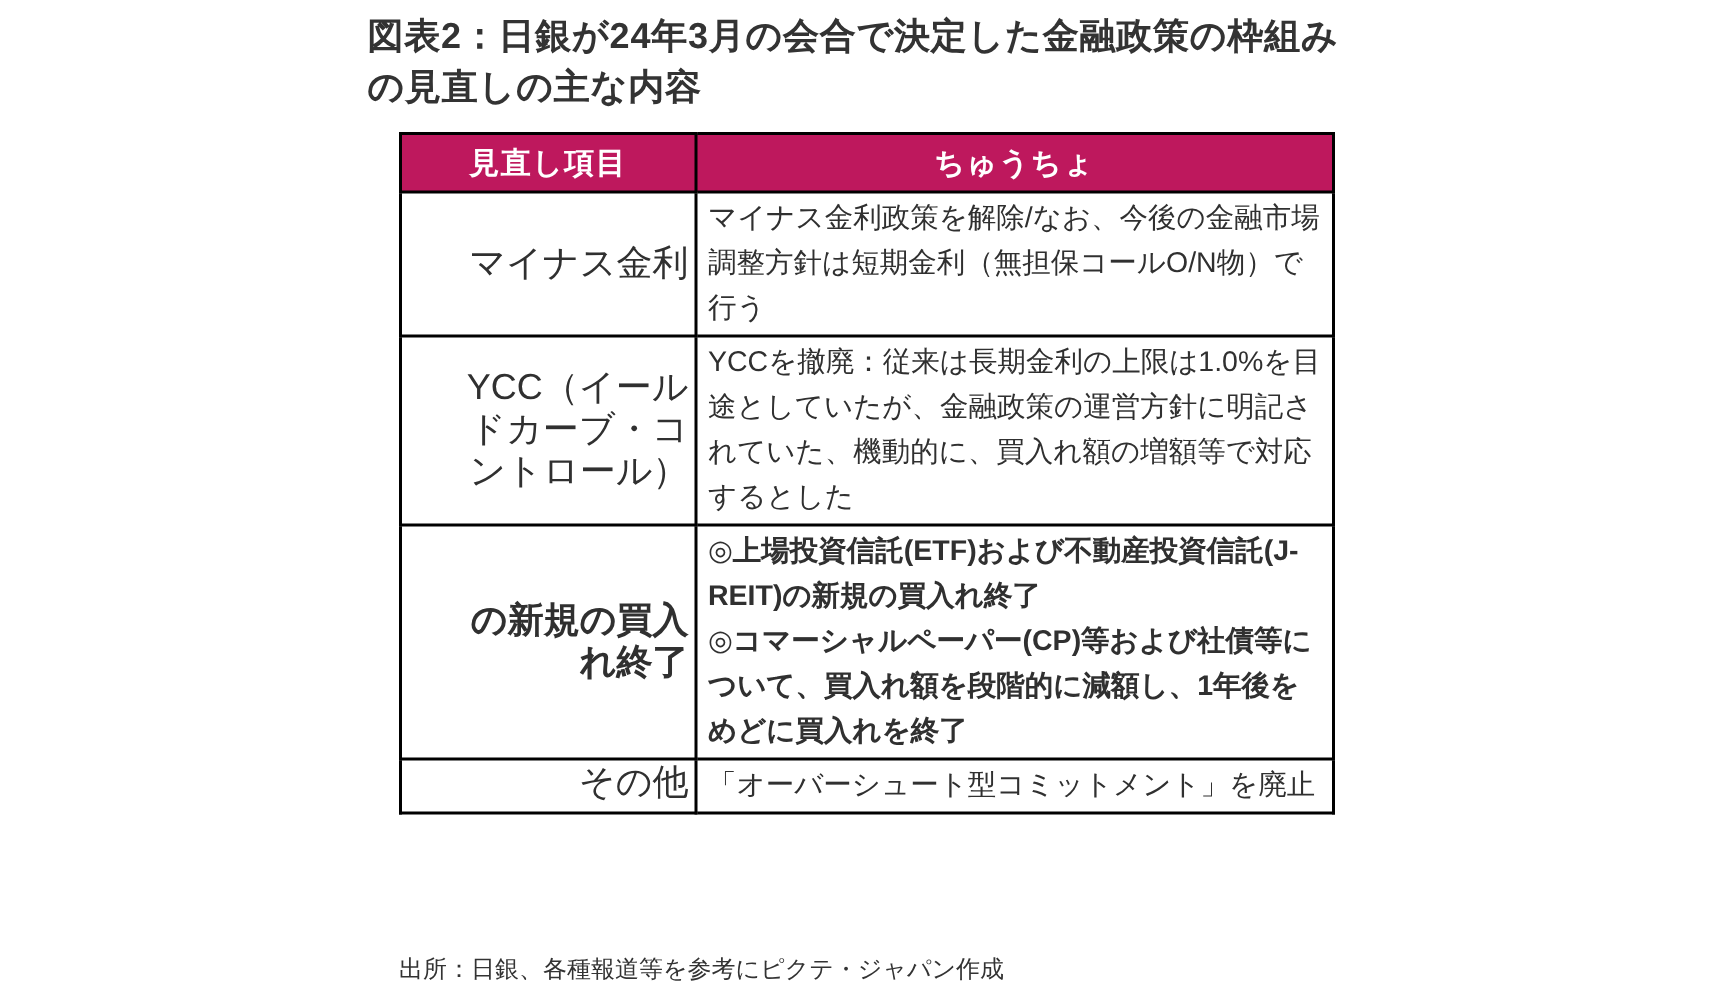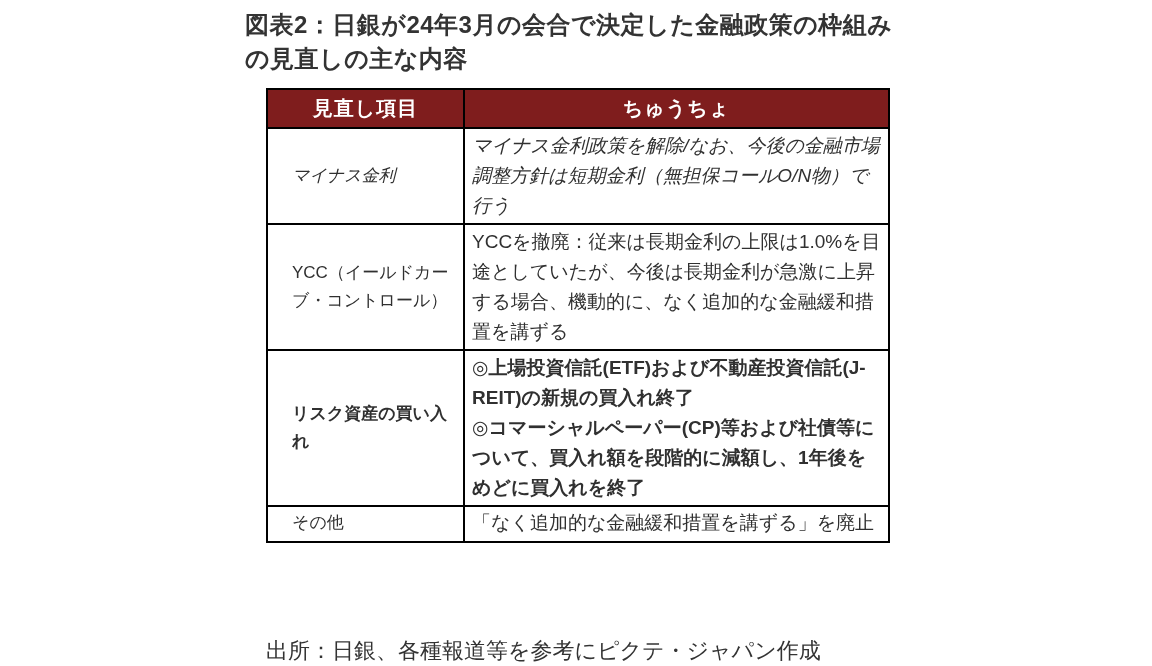--- a/index.html
+++ b/index.html
@@ -34,56 +34,56 @@
     border-collapse: collapse;
     table-layout: fixed;
   }
   table.policy th, table.policy td {
     border: 2px solid #000000;
     box-sizing: border-box;
   }
   col.c-item   { width: 197px; }
   col.c-detail { width: 425px; }
   th.hdr {
-    background: #7f1d1d;
+    background: #be185d;
     color: #ffffff;
     font-size: 20px;
     font-weight: bold;
     height: 39px;
     text-align: center;
     vertical-align: middle;
     letter-spacing: 1px;
   }
   td.item {
-    font-size: 17px;
+    font-size: 24px;
     color: #303030;
     line-height: 28px;
     padding: 2px 4px 2px 24px;
     vertical-align: middle;
-    text-align: left;
+    text-align: right;
   }
   td.detail {
     font-size: 19px;
     color: #303030;
     line-height: 30px;
     padding: 2px 4px 2px 7px;
     vertical-align: middle;
     text-align: left;
     white-space: pre-wrap;
   }
-  tr.r1 td { height: 90px; font-style: italic; }
+  tr.r1 td { height: 90px; }
   tr.r2 td { height: 118px; }
   tr.r3 td { height: 150px; font-weight: bold; }
   tr.r4 td { height: 95px; }
   tr.r5 td { height: 34px; font-family: Liberation Mono, monospace; }
   .source {
     position: absolute;
     left: 266px;
     top: 636px;
-    font-size: 22px;
+    font-size: 16px;
     color: #333333;
   }
 </style>
 </head>
 <body>
 
 <div class="page">
 
   <div class="title">図表2：日銀が24年3月の会合で決定した金融政策の枠組みの見直しの主な内容</div>
 
@@ -98,29 +98,29 @@
         <th class="hdr">ちゅうちょ</th>
       </tr>
     </thead>
     <tbody>
       <tr class="r1">
         <td class="item">マイナス金利</td>
         <td class="detail">マイナス金利政策を解除/なお、今後の金融市場調整方針は短期金利（無担保コールO/N物）で行う</td>
       </tr>
       <tr class="r2">
         <td class="item">YCC（イールドカーブ・コントロール）</td>
-        <td class="detail">YCCを撤廃：従来は長期金利の上限は1.0%を目途としていたが、今後は長期金利が急激に上昇する場合、機動的に、なく追加的な金融緩和措置を講ずる</td>
+        <td class="detail">YCCを撤廃：従来は長期金利の上限は1.0%を目途としていたが、金融政策の運営方針に明記されていた、機動的に、買入れ額の増額等で対応するとした</td>
       </tr>
       <tr class="r3">
-        <td class="item">リスク資産の買い入れ</td>
+        <td class="item">の新規の買入れ終了</td>
         <td class="detail">◎上場投資信託(ETF)および不動産投資信託(J-REIT)の新規の買入れ終了
 ◎コマーシャルペーパー(CP)等および社債等について、買入れ額を段階的に減額し、1年後をめどに買入れを終了</td>
       </tr>
       <tr class="r5">
         <td class="item">その他</td>
-        <td class="detail">「なく追加的な金融緩和措置を講ずる」を廃止</td>
+        <td class="detail">「オーバーシュート型コミットメント」を廃止</td>
       </tr>
     </tbody>
   </table>
 
   <div class="source">出所：日銀、各種報道等を参考にピクテ・ジャパン作成</div>
 
 </div>
 
 </body></html>

